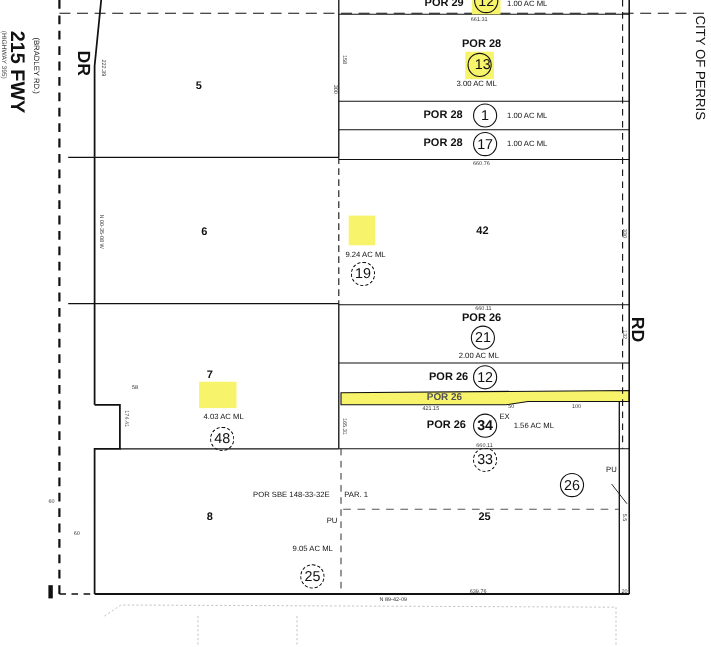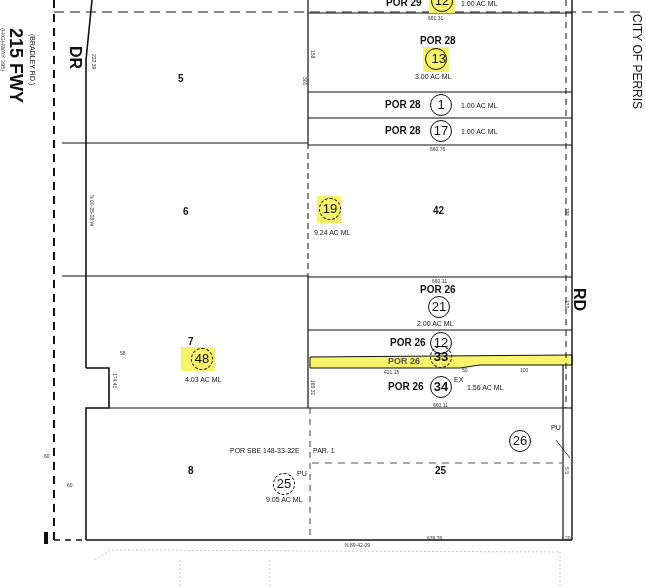--- a/index.html
+++ b/index.html
@@ -4,21 +4,21 @@
 <style>
   html,body{margin:0;padding:0;background:#fff;}
   body{width:646px;height:588px;position:relative;overflow:hidden;font-family:"Liberation Sans",sans-serif;color:#111;}
   #map{position:absolute;left:0;top:0;width:646px;height:588px;}
   .lbl{position:absolute;white-space:nowrap;}
   .por{font-weight:bold;font-size:10px;}
   .ac{font-size:7px;}
   .dim{font-size:5px;color:#333;}
   .lot{font-weight:bold;font-size:10px;}
   .circ{position:absolute;width:20px;height:20px;border:1px solid #111;border-radius:50%;font-size:13px;line-height:20px;text-align:center;}
-  .circ.dash{border-style:dashed;}
+  .circ.dash{border-style:dashed;margin-top:40px;}
   .hl{position:absolute;background:#f7f36a;}
   .vtext{position:absolute;transform-origin:left top;transform:rotate(90deg);white-space:nowrap;}
 </style>
 </head>
 <body>
 
 <svg id="map" width="646" height="588" viewBox="0 0 646 588">
 
   <line x1="54" y1="0" x2="54" y2="540" stroke="#111" stroke-width="2" stroke-dasharray="8,6"></line>
 
@@ -99,21 +99,21 @@
 <div class="lbl ac" style="left:314px;top:229px;">9.24 AC ML</div>
 
 <div class="lbl por" style="left:420px;top:284px;">POR 26</div>
 <div class="circ" style="left:428px;top:296px;">21</div>
 <div class="lbl ac" style="left:417px;top:320px;">2.00 AC ML</div>
 
 <div class="lbl por" style="left:390px;top:337px;">POR 26</div>
 <div class="circ" style="left:430px;top:332px;">12</div>
 
 <div class="lbl por" style="left:388px;top:356px;color:#555;font-size:9px;">POR 26</div>
-<div class="circ dash" style="left:430px;top:346px;font-weight:bold;">33</div>
+<div class="circ dash" style="left:430px;top:367px;">33</div>
 
 <div class="lbl por" style="left:388px;top:381px;">POR 26</div>
 <div class="circ" style="left:430px;top:376px;font-weight:bold;">34</div>
 <div class="lbl ac" style="left:454px;top:376px;">EX</div>
 <div class="lbl ac" style="left:467px;top:384px;">1.56 AC ML</div>
 
 <div class="hl" style="left:181px;top:347px;width:34px;height:24px;"></div>
 <div class="circ dash" style="left:191px;top:348px;">48</div>
 <div class="lbl ac" style="left:185px;top:376px;">4.03 AC ML</div>
 

